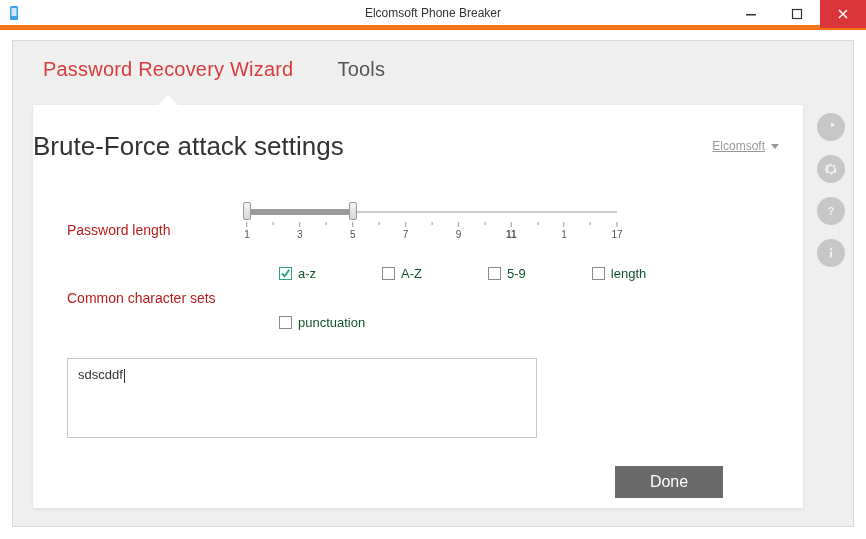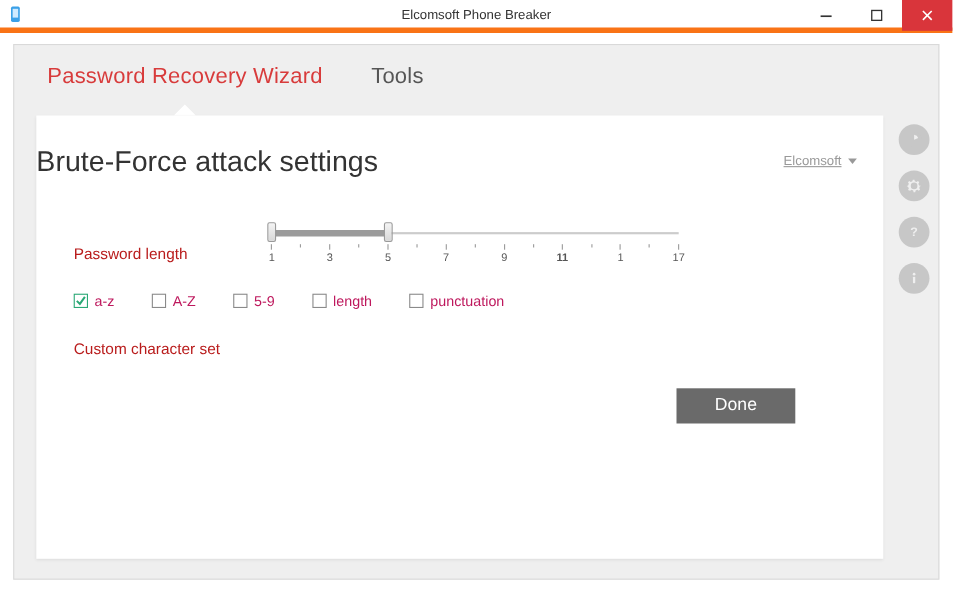--- a/index.html
+++ b/index.html
@@ -52,21 +52,21 @@
   .slider-fill { position: absolute; top: 1px; height: 6px; background: #9b9b9b; border-radius: 2px; }
   .slider-handle { position: absolute; top: -6px; width: 8px; height: 18px; background: linear-gradient(#f4f4f4,#d8d8d8); border: 1px solid #9a9a9a; border-radius: 2px; transform: translateX(-50%); cursor: pointer; }
   .slider-ticks { position: relative; margin-top: 6px; height: 16px; }
   .tick { position: absolute; transform: translateX(-50%); font-size: 10px; color: #555; text-align: center; }
   .tick::before { content:""; display:block; width:1px; height:5px; background:#999; margin: 0 auto 2px auto; }
   .tick.minor::before { height:3px; }
   .tick.minor span { visibility: hidden; }
 
   
   .checks { display: flex; gap: 34px; flex-wrap: wrap; }
-  .chk { display: flex; align-items: center; gap: 6px; cursor: pointer; font-size: 13px; color: #be185d; }
+  .chk { display: flex; align-items: center; gap: 6px; cursor: pointer; font-size: 13px; color: #14532d; margin-left: 32px; }
   .chk .box { width: 13px; height: 13px; border: 1px solid #8a8a8a; background: #fff; display: flex; align-items: center; justify-content: center; }
   .chk.checked .box { border-color: #2aa876; }
   .chk.checked .box svg { display: block; }
   .chk .box svg { display: none; width: 11px; height: 11px; }
 
   
   .custom-row { align-items: center; }
   .custom-text { width: 470px; height: 80px; border: 1px solid #c8c8c8; padding: 8px 10px; font-size: 13px; color: #333; resize: none; outline: none; font-family: inherit; }
 
   
@@ -174,20 +174,21 @@
                 <div class="tick minor" style="left: 78.5714%;"><span>.</span></div>
                 <div class="tick" style="left: 85.7143%;"><span>1</span></div>
                 <div class="tick minor" style="left: 92.8571%;"><span>.</span></div>
                 <div class="tick" style="left: 100%;"><span>17</span></div>
               </div>
           </div>
         </div>
       </div>
 
       <div class="row">
+        <div class="label">Common character sets</div>
         <div class="control">
           <div class="checks" id="checks">
               <div class="chk checked">
                 <span class="box">
                   <svg viewBox="0 0 12 12">
                     <path d="M2 6 L5 9 L10 2" stroke="#2aa876" stroke-width="2" fill="none"></path>
                   </svg>
                 </span>
                 <span>a-z</span>
               </div>
@@ -205,21 +206,23 @@
               </div>
               <div class="chk">
                 <span class="box"></span>
                 <span>punctuation</span>
               </div>
             </div>
         </div>
       </div>
 
       <div class="row custom-row">
-        <div class="label">Custom character set</div>
+        <div class="control">
+          <div class="custom-text" id="custom-text" contenteditable="false" style=""><span>sdscddf</span><span class="caret"></span></div>
+        </div>
       </div>
 
       <div class="done-wrap">
         <button class="done-btn">Done</button>
       </div>
     </div>
   </div>
 </div>
 
 </body></html>

